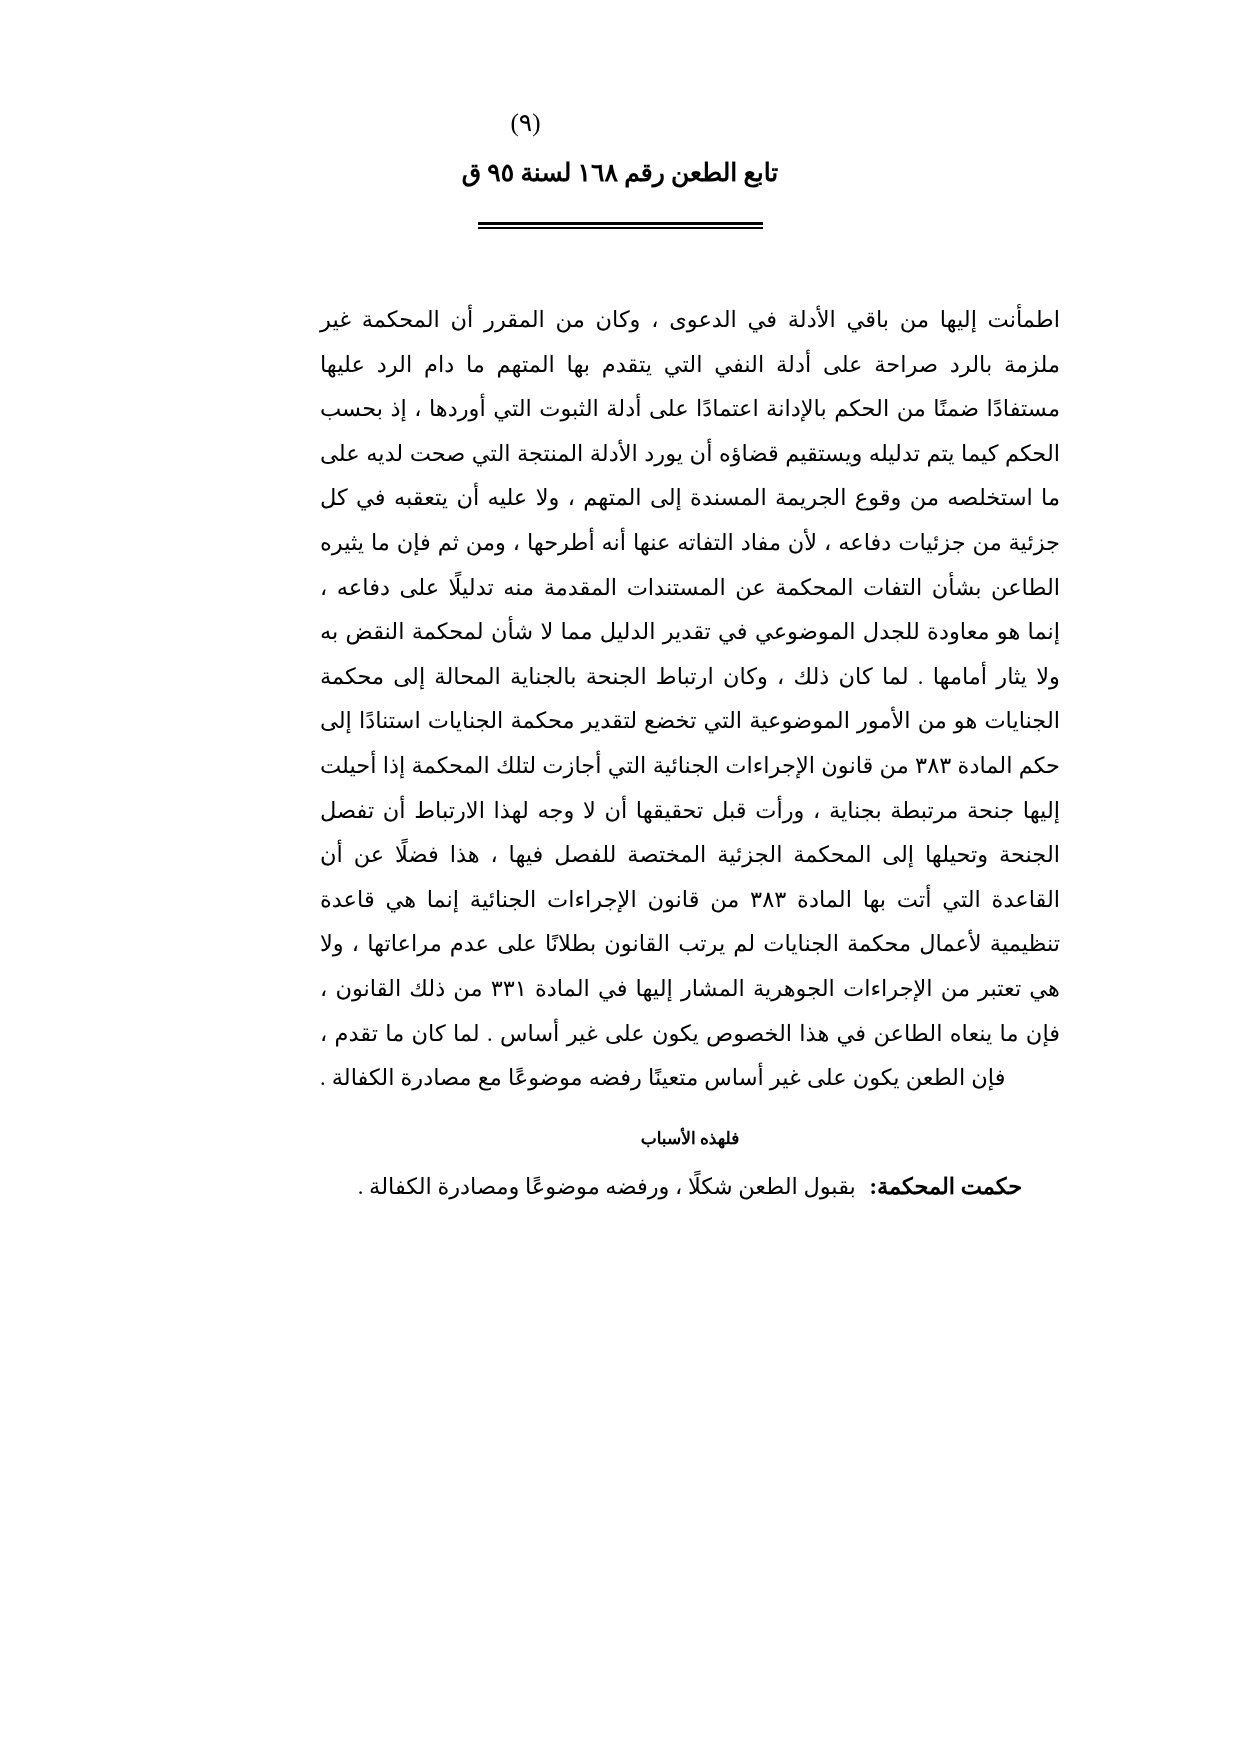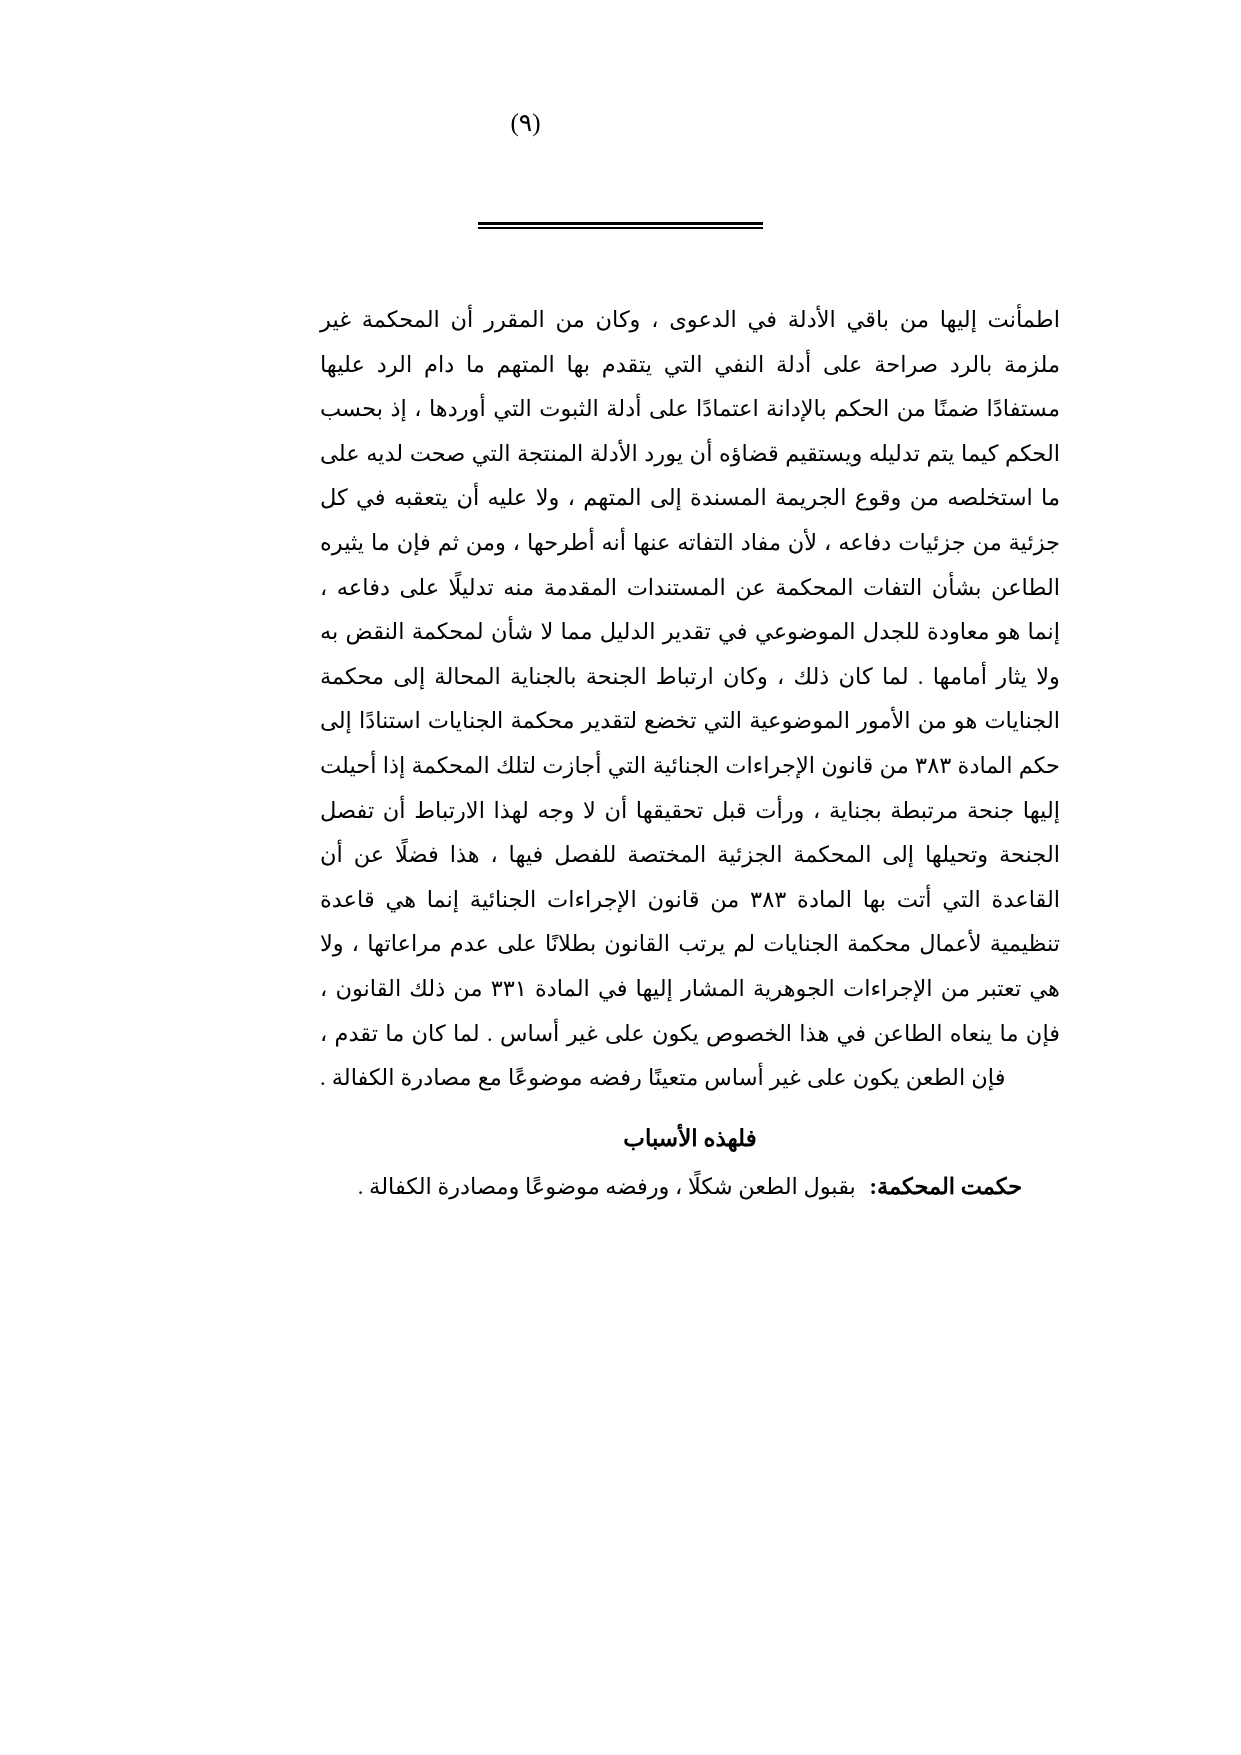--- a/index.html
+++ b/index.html
@@ -95,21 +95,21 @@
     margin: 16px;
     word-spacing: 0.5px;
     font-family: "Liberation Serif", "DejaVu Serif", serif;
   }
   .para.last-center-end {
     text-align-last: left;
   }
 
   .section-heading {
     margin-top: 18px;
-    font-size: 23px;
+    font-size: 17px;
     font-weight: bold;
     text-align: center;
     line-height: 40px;
     direction: rtl;
     font-family: "Liberation Serif", "DejaVu Serif", serif;
   }
 
   .verdict {
     margin-top: 8px;
     font-size: 22.5px;
@@ -125,20 +125,21 @@
 </style>
 </head>
 <body>
 
 <div class="page">
 
   <div class="page-number">
     <span class="pn-inner">(٩)</span>
   </div>
 
+  <div class="doc-title">تابع الطعن رقم ١٦٨ لسنة ٩٥ ق</div>
 
   <div class="rule-wrap">
     <div class="double-rule">
       <div class="bar-top"></div>
       <div class="bar-gap"></div>
       <div class="bar-bot"></div>
     </div>
   </div>
 
   <div class="body-block">

